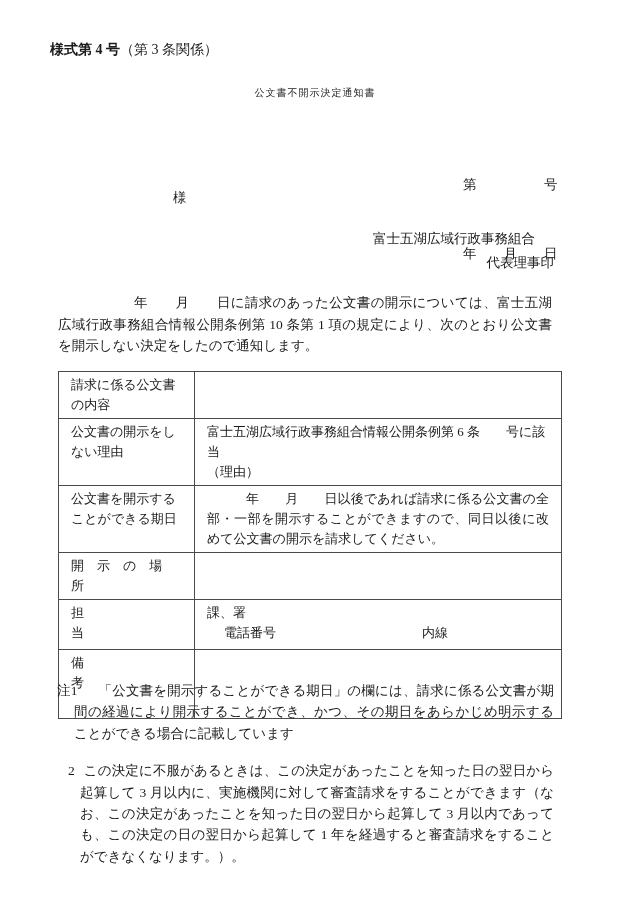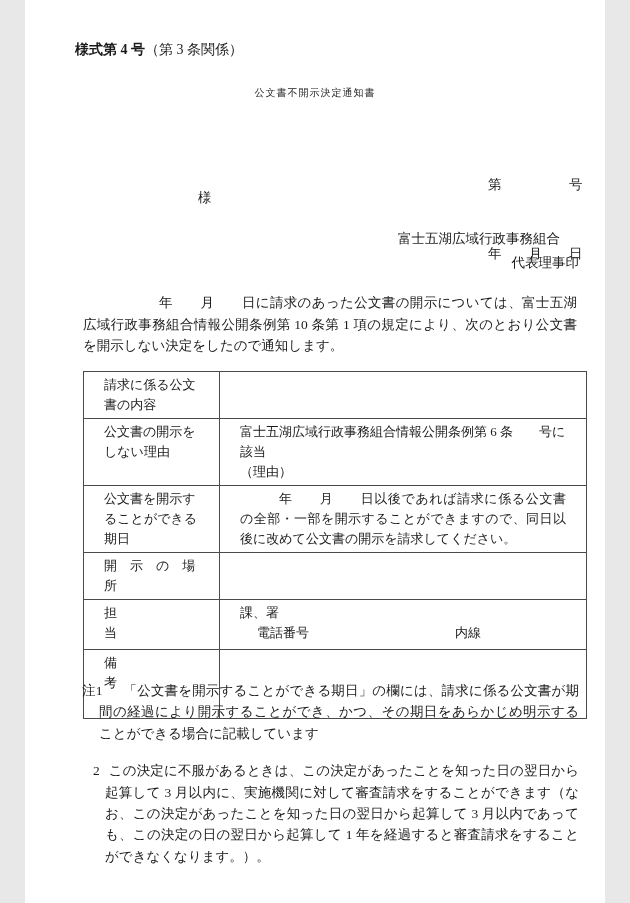--- a/index.html
+++ b/index.html
@@ -1,35 +1,35 @@
 <!DOCTYPE html>
 <html lang="ja"><head>
 <meta charset="utf-8">
 <style>
   html,body { margin:0; padding:0; background:#e8e8e8; }
   .page {
-    position:relative; width:580px; height:903px; margin:0 auto;
+    position:relative; width:630px; height:903px; margin:0 auto;
     background:#ffffff; color:#1b1b1b;
     font-family:"Liberation Serif","DejaVu Serif",serif;
     font-size:13.5px; overflow:hidden;
   }
   .formno { position:absolute; left:50px; top:41px; font-size:14px; }
   .formno .b { font-weight:bold; }
   .title { position:absolute; left:0; right:0; top:86px; margin:0;
     text-align:center; font-size:10px; font-weight:normal; letter-spacing:1px; }
   .numdate { position:absolute; left:463px; top:127px; line-height:23px; white-space:pre; }
   .addressee { position:absolute; left:173px; top:189px; }
   .issuer { position:absolute; left:373px; top:227px; line-height:23.5px; width:181px; }
   .issuer-line2 { display:flex; justify-content:flex-end; }
   .bodypar { position:absolute; left:58px; top:292px; width:494px; margin:0;
     line-height:21.7px; text-align:justify; text-indent:76px; }
   table.form-table { position:absolute; left:58px; top:371px; width:503px;
     border-collapse:collapse; table-layout:fixed; font-size:13px; }
   .form-table td { border:1px solid #4a4a4a; vertical-align:top;
-    padding:3px 20px; line-height:20px; }
+    padding:3px 12px; line-height:20px; }
   col.c1 { width:136px; } col.c2 { width:367px; }
   tr.r1 td { height:32px; }
   tr.r2 td { height:51px;margin-left:18px; }
   tr.r3 td { height:53px; }
   tr.r4 td { height:24px; }
   tr.r5 td { height:43px; }
   tr.r6 td { height:62px; }
   td.val-justify { text-align:justify; text-indent:39px; }
   .contact-div { }
   .contact-tel { margin-left:17px; display:flex; }

